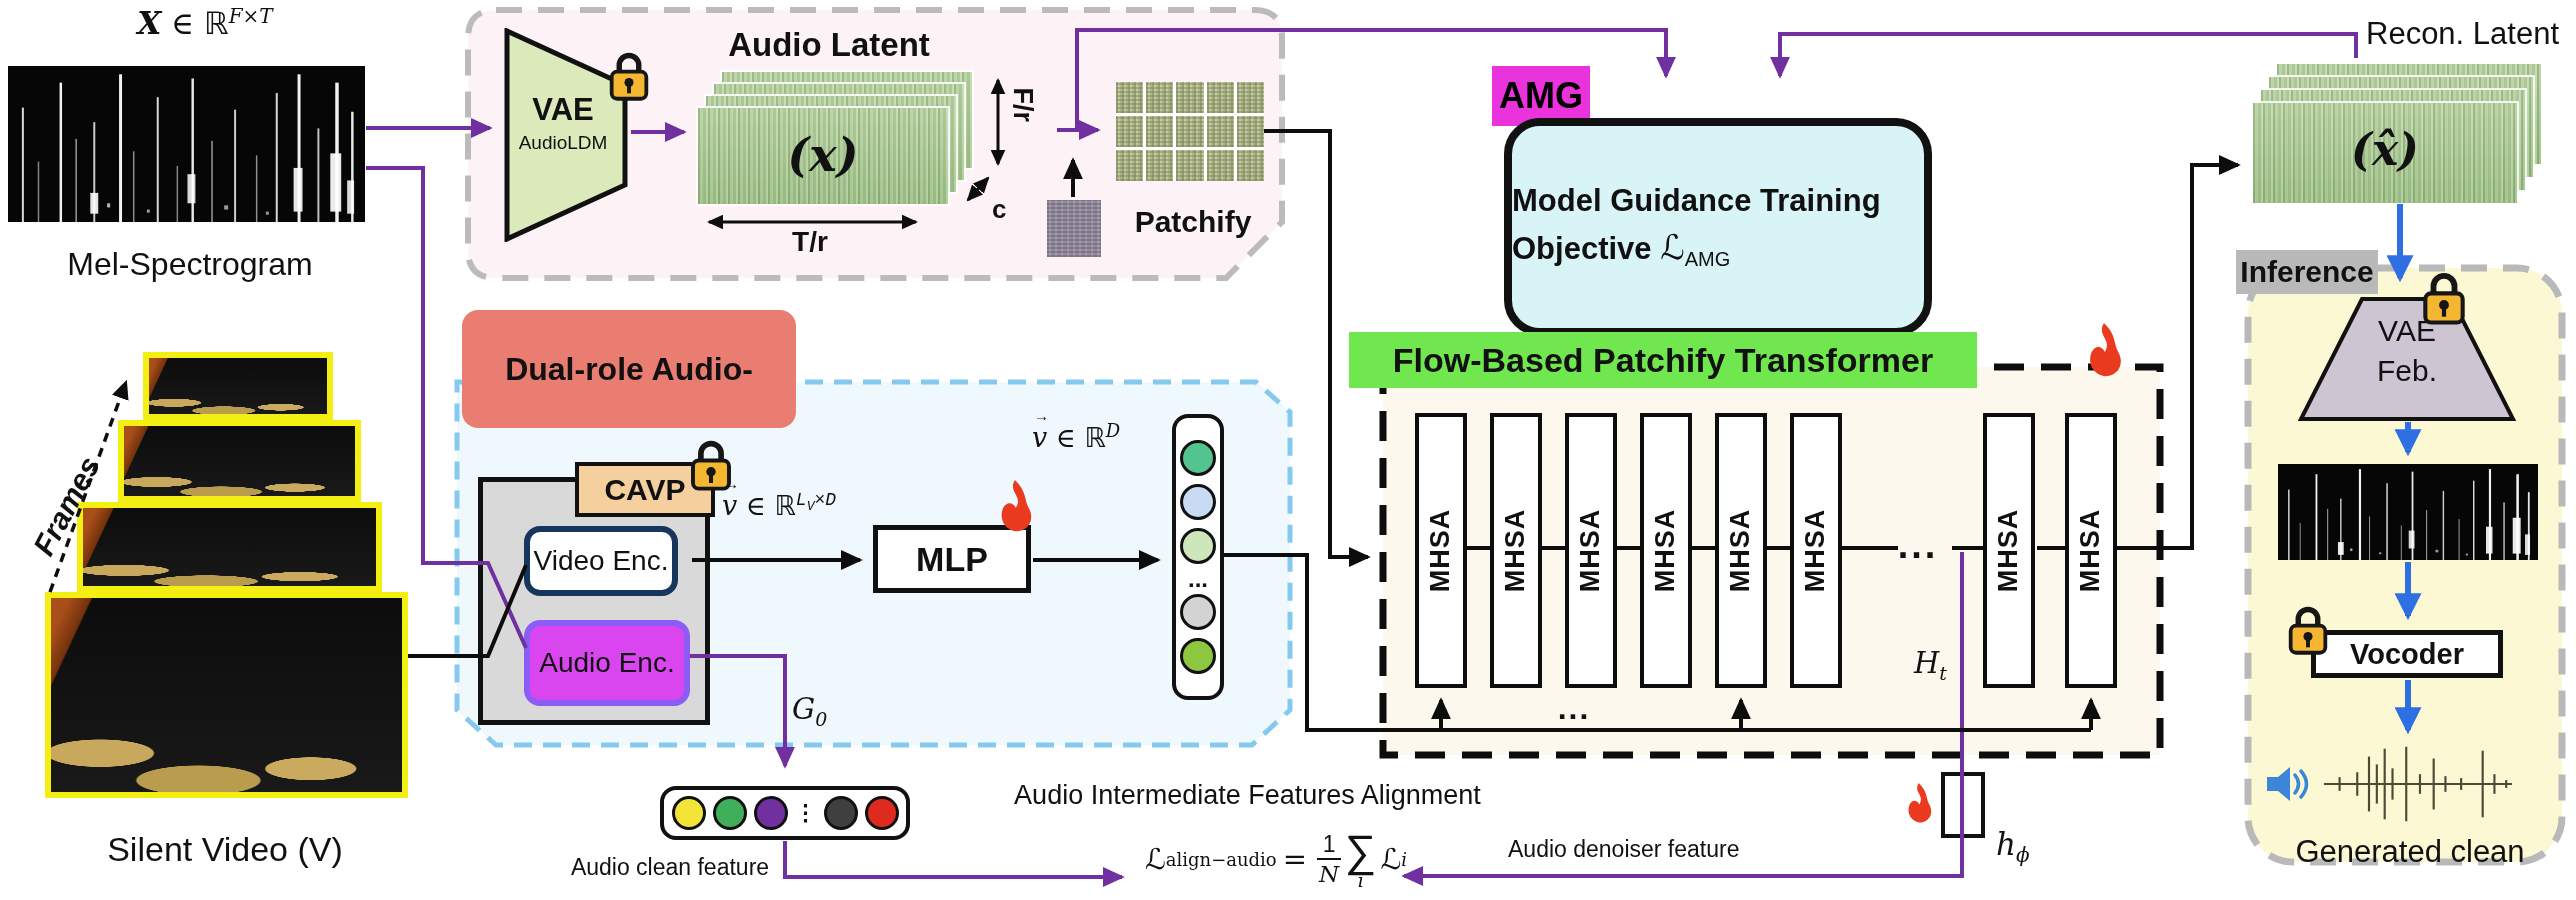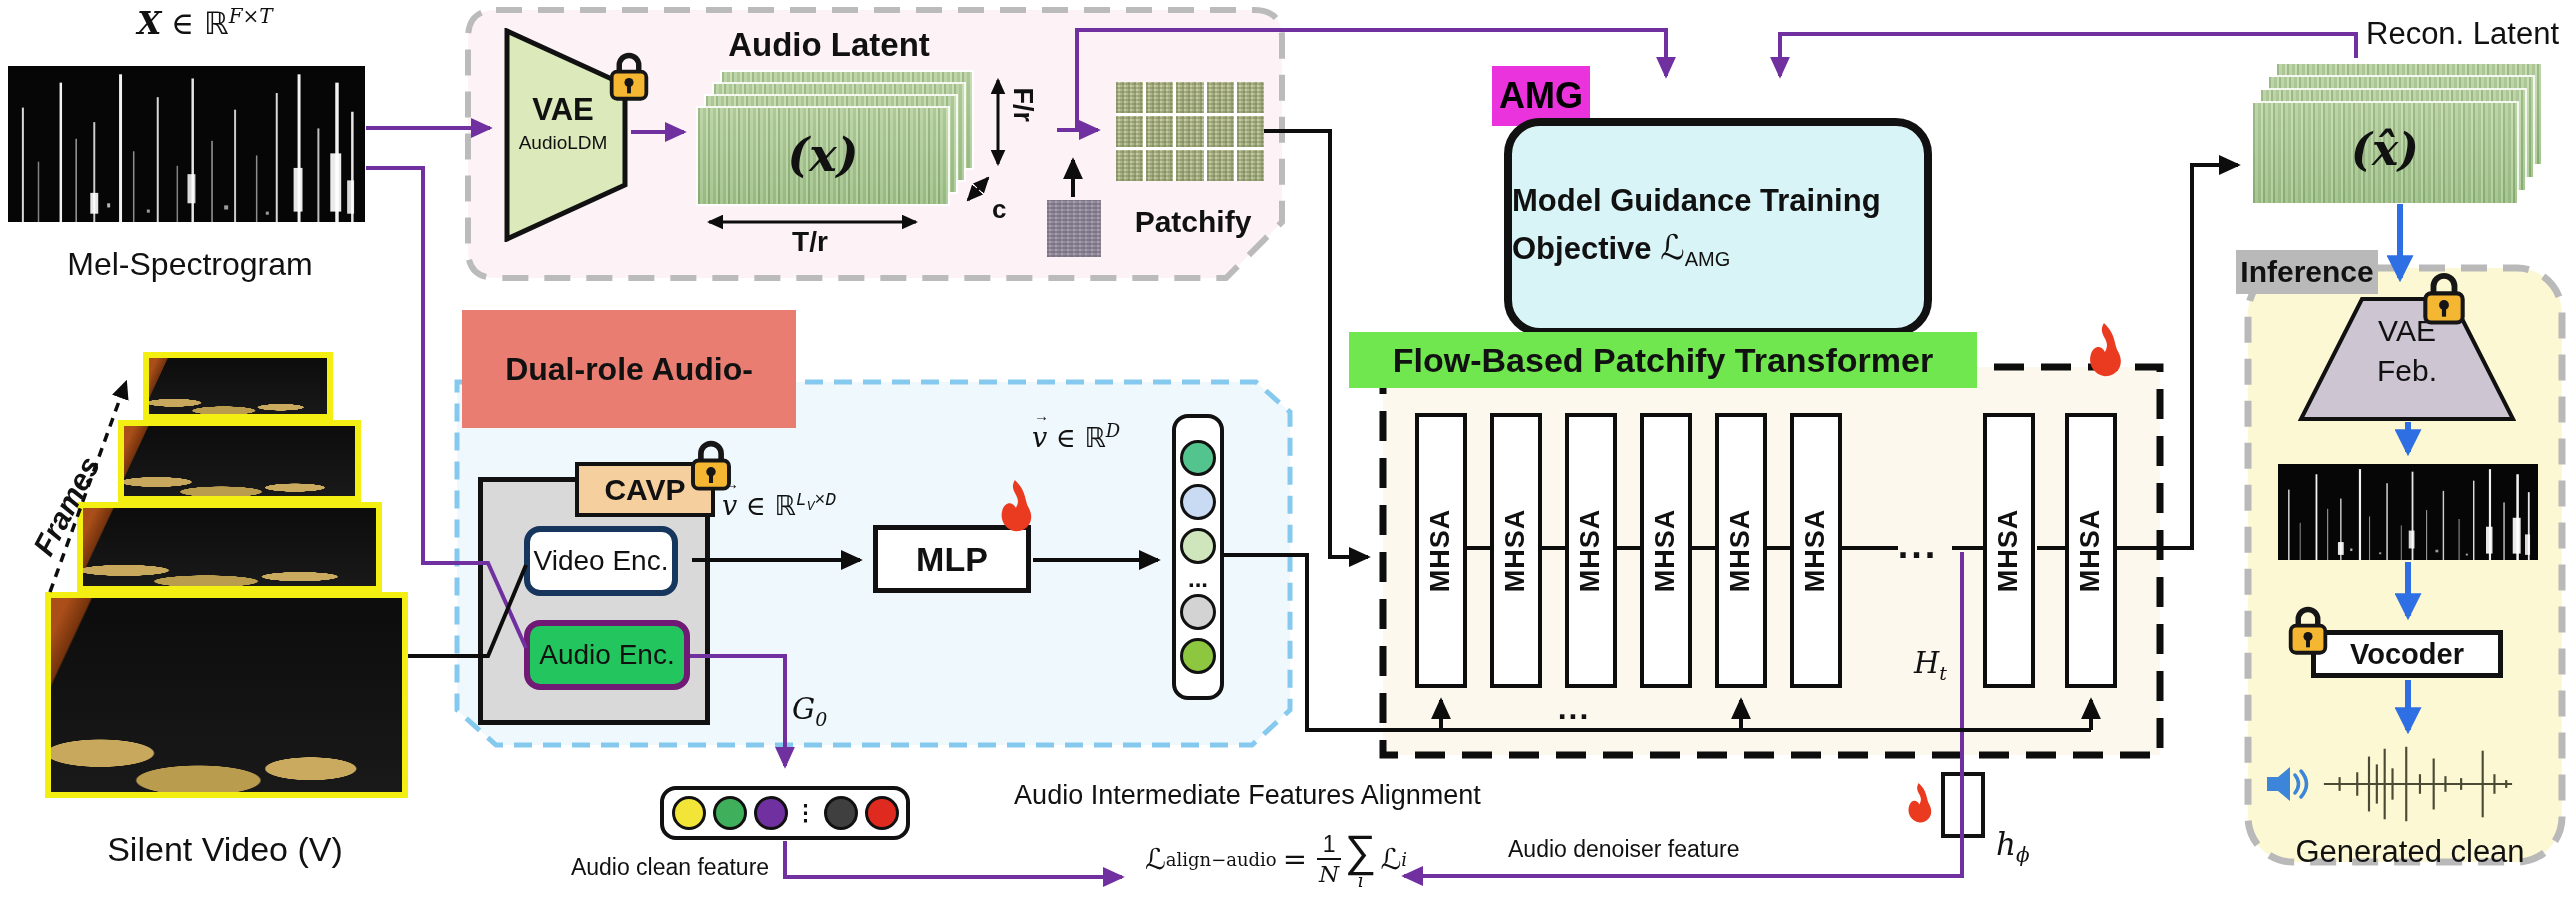--- a/index.html
+++ b/index.html
@@ -151,34 +151,34 @@
 
   <div class="abs tag" style="left: 1492px; top: 66px; width: 98px; height: 60px; font-size: 36px; color: rgb(0, 0, 0); background: rgb(234, 51, 221);">AMG</div>
   <div class="abs" style="left: 1504px; top: 86px; width: 428px; height: 218px; border: 8px solid rgb(17, 17, 17); border-radius: 36px; box-sizing: border-box; display: flex; flex-direction: column; align-items: flex-start; justify-content: center; gap: 8px; background: rgb(217, 244, 246); margin-top: 32px;">
     <div class="b" style="font-size:31px;">Model Guidance Training</div>
     <div style="font-size:31px;">
       <span class="b">Objective</span>
       <span class="mathup" style="font-size:34px;">ℒ</span><sub style="font-size:20px;">AMG</sub>
     </div>
   </div>
 
-  <div class="abs tag" style="left: 462px; top: 310px; width: 334px; height: 118px; font-size: 32px; line-height: 1.45; flex-direction: column; background: rgb(233, 125, 114);">
+  <div class="abs tag" style="left: 462px; top: 310px; width: 334px; height: 118px; font-size: 32px; line-height: 1.45; flex-direction: column; background: rgb(233, 125, 114); border-radius: 16px;">
     <div>Dual-role Audio-</div>
   </div>
 
   <div class="abs" style="left:478px;top:477px;width:232px;height:248px;background:#d9d9d9;border:5px solid #111;box-sizing:border-box;"></div>
   <div class="abs tag" style="left:575px;top:462px;width:140px;height:55px;background:#f6cf9f;border:4px solid #111;font-size:30px;">CAVP</div>
   <svg class="abs" style="left:688px;top:438px;" width="46" height="54" viewBox="0 0 40 48">
     <path d="M11 22 V14 a9 9 0 0 1 18 0 V22" fill="none" stroke="#161616" stroke-width="5"></path>
     <rect x="4" y="20" width="32" height="25" rx="5" fill="#f5b731" stroke="#161616" stroke-width="3.5"></rect>
     <circle cx="20" cy="30" r="4.2" fill="#161616"></circle>
       <rect x="18.2" y="32" width="3.6" height="8" fill="#161616"></rect>
   </svg>
   <div class="abs box" style="left:524px;top:526px;width:154px;height:70px;border:6px solid #17365d;border-radius:16px;font-size:28px;">Video Enc.</div>
-  <div class="abs box" style="left:524px;top:620px;width:166px;height:70px;background:#22c55e;border:6px solid #701a75;border-radius:16px;font-size:28px;">Audio Enc.</div>
+  <div class="abs box" style="left:524px;top:620px;width:166px;height:86px;background:#d946ef;border:6px solid #8b5cf6;border-radius:16px;font-size:28px;">Audio Enc.</div>
 
   <div class="abs" style="left:722px;top:490px;font-size:27px;">
     <span class="vec"><span class="mathit">v</span><span class="vecmark">→</span></span><span class="mathit"> ∈ ℝ</span><sup class="mathit" style="font-size:18px;font-family:Liberation Mono, monospace;"><span>L</span><sub style="font-size:13px;">V</sub><span>×D</span></sup>
   </div>
 
   <div class="abs box b" style="left:873px;top:525px;width:158px;height:68px;font-size:34px;">MLP</div>
   <svg class="abs" style="left:988px;top:477px;" width="52" height="58" viewBox="0 0 28 30">
     <path d="M14.5 1 C 10.5 7.5 19 9.5 15 16 C 13 12 9 13 7.8 17 C 6 22.5 9.5 28 15 28.6 C 21.5 28.6 25.6 22.5 21.8 15.8 C 19.6 11.8 20.8 7 14.5 1 Z" fill="#ea3a1f"></path>
   </svg>
 

